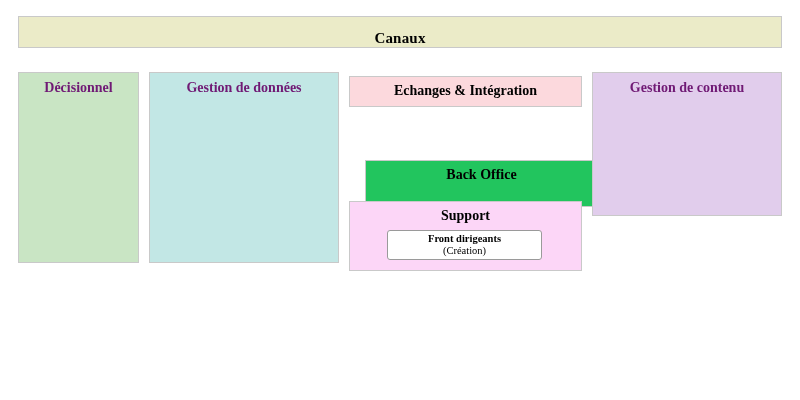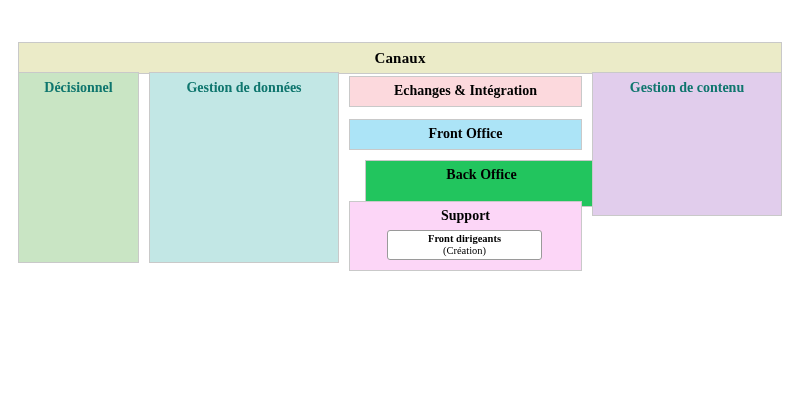--- a/index.html
+++ b/index.html
@@ -17,28 +17,28 @@
   #diagram {
     position: relative;
     width: 800px;
     height: 400px;
   }
 
   
   .banner {
     position: absolute;
     left: 18px;
-    top: 42px;
+    top: 16px;
     width: 764px;
     height: 32px;
     box-sizing: border-box;
     background: #ebebc8;
     border: 1px solid #c9c9c9;
     display: flex;
-    align-items: center;
+    align-items: flex-end;
     justify-content: center;
   }
   .banner-label {
     font-size: 15px;
     font-weight: bold;
     color: #000000;
     letter-spacing: 0.2px;
   }
 
   
@@ -51,21 +51,21 @@
   .col {
     position: absolute;
     box-sizing: border-box;
     border: 1px solid #c9c9c9;
   }
   .col-label {
     display: block;
     text-align: center;
     font-size: 14px;
     font-weight: bold;
-    color: #0f766e;
+    color: #701a75;
     padding-top: 7px;
   }
 
   
   .col-decisionnel {
     left: 18px;
     top: 0;
     width: 121px;
     height: 191px;
     background: #c9e5c4;
@@ -179,23 +179,20 @@
     <div class="col col-gestion-donnees">
       <span class="col-label">Gestion de données</span>
     </div>
 
     <div class="stack">
 
       <div class="stack-box box-echanges">
         <span class="stack-label">Echanges &amp; Intégration</span>
       </div>
 
-      <div class="stack-box box-front-office">
-        <span class="stack-label">Front Office</span>
-      </div>
 
       <div class="stack-box box-back-office">
         <span class="stack-label">Back Office</span>
       </div>
 
       <div class="stack-box box-support">
         <span class="stack-label">Support</span>
 
         <div class="inner-node">
           <span class="inner-node-title">Front dirigeants</span>

